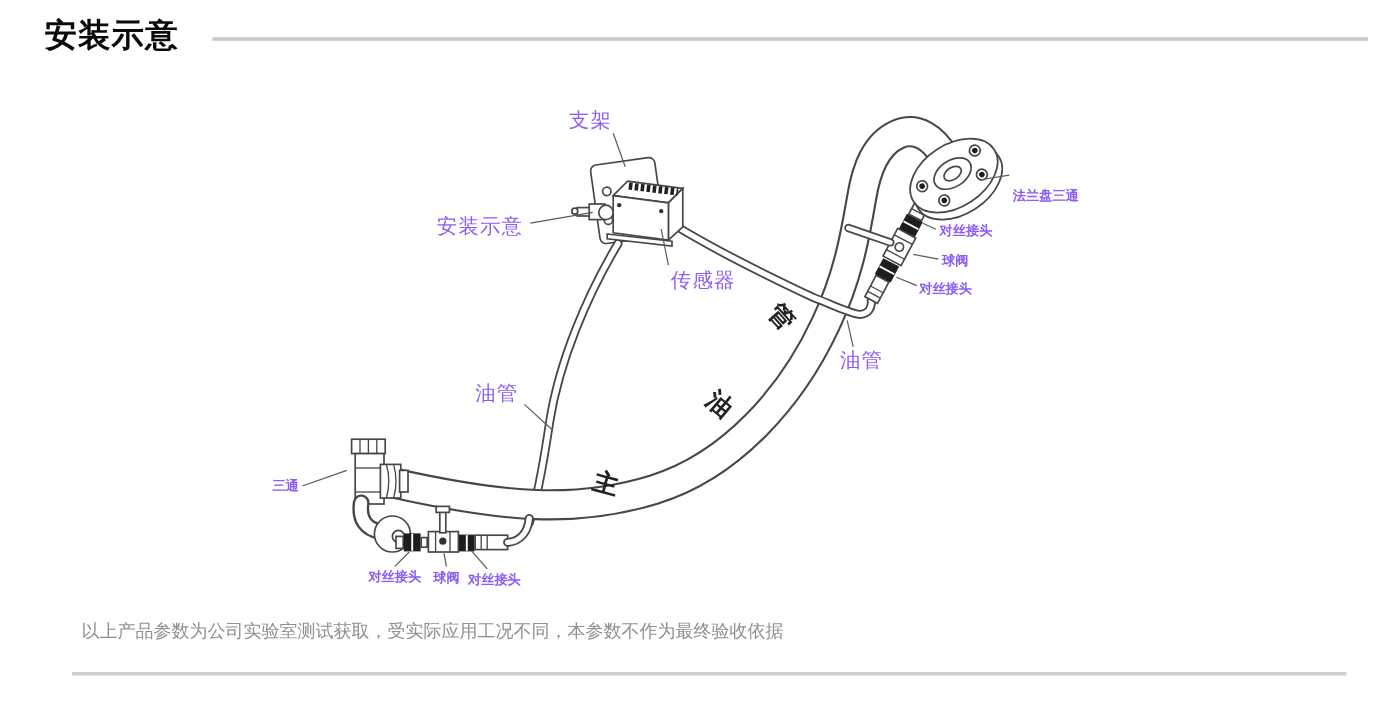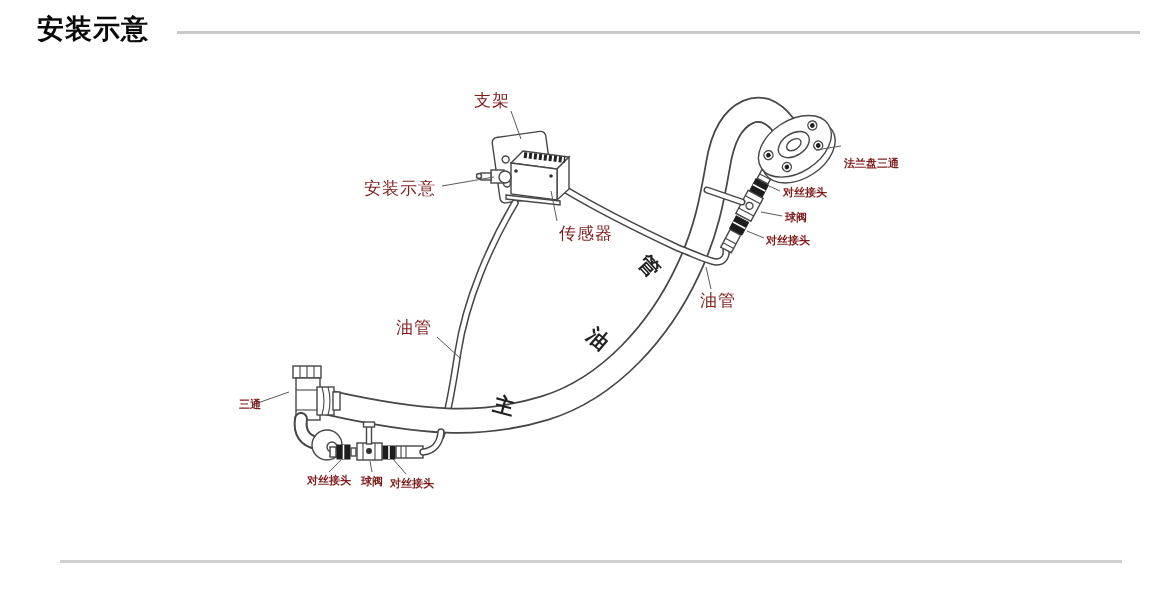--- a/index.html
+++ b/index.html
@@ -1,17 +1,17 @@
 <!DOCTYPE html>
 <html><head>
 <meta charset="utf-8">
 <style>
   html,body{margin:0;padding:0;background:#fff;}
   #page{position:relative;width:1150px;height:595px;background:#fff;overflow:hidden;
-        font-family:Liberation Sans, sans-serif;border-radius:17px;}
+        font-family:Liberation Mono, monospace;border-radius:17px;}
   
   .title{position:absolute;left:37px;top:11px;font-size:27px;font-weight:bold;color:#0a0a0a;letter-spacing:1px;}
   .title-rule{position:absolute;left:177px;top:31px;width:963px;height:3px;background:#c9c9c9;}
   
   .footnote{position:absolute;left:68px;top:517px;font-size:15px;color:#8f8f8f;}
   .bottom-rule{position:absolute;left:60px;top:560px;width:1062px;height:3px;background:#cfcfcf;}
   
   svg{position:absolute;left:0;top:0;}
   .w{fill:#fff;stroke:#474747;stroke-width:1.4;}
   .blk{fill:#1d1d1d;stroke:#1d1d1d;stroke-width:1;}
@@ -20,21 +20,21 @@
   .pipeI{fill:none;stroke:#ffffff;stroke-linecap:round;}
   .mainO{stroke-width:26;}
   .mainI{stroke-width:22.5;}
   .thinO{stroke-width:7.5;}
   .thinI{stroke-width:4.5;}
   .hndO{stroke-width:7;stroke-linecap:round;}
   .hndI{stroke-width:4;stroke-linecap:round;}
   .ldr{stroke:#5a5a5a;stroke-width:1;fill:none;}
   .det{stroke:#474747;stroke-width:1.1;fill:none;}
   
-  .lbl{position:absolute;color:#7f1d1d;white-space:nowrap;}
+  .lbl{position:absolute;color:#8b5cf6;white-space:nowrap;}
   .big{font-size:17px;letter-spacing:1px;}
   .sm{font-size:11px;font-weight:bold;letter-spacing:0px;}
   .pipe-char{position:absolute;font-size:21px;font-weight:bold;color:#222;width:24px;height:24px;
              text-align:center;line-height:24px;}
 </style>
 </head>
 <body>
 
 <div id="page">
 
@@ -174,24 +174,25 @@
 
   <div class="lbl big" style="left:474px;top:89px">支架</div>
   <div class="lbl big" style="left:364px;top:177px">安装示意</div>
   <div class="lbl big" style="left:559px;top:222px">传感器</div>
   <div class="lbl sm" style="left:844px;top:156px">法兰盘三通</div>
   <div class="lbl sm" style="left:783px;top:185px">对丝接头</div>
   <div class="lbl sm" style="left:785px;top:210px">球阀</div>
   <div class="lbl sm" style="left:766px;top:233px">对丝接头</div>
   <div class="lbl big" style="left:700px;top:289px">油管</div>
   <div class="lbl big" style="left:396px;top:316px">油管</div>
-  <div class="lbl sm" style="left:239px;top:397px">三通</div>
+  <div class="lbl sm" style="left:227px;top:397px">三通</div>
   <div class="lbl sm" style="left:307px;top:473px">对丝接头</div>
   <div class="lbl sm" style="left:361px;top:474px">球阀</div>
   <div class="lbl sm" style="left:390px;top:476px">对丝接头</div>
 
   <div class="pipe-char" style="left:492px;top:394px;transform:rotate(15deg)">主</div>
   <div class="pipe-char" style="left:586px;top:327px;transform:rotate(40deg)">油</div>
   <div class="pipe-char" style="left:637px;top:254px;transform:rotate(48deg)">管</div>
 
+  <div class="footnote">以上产品参数为公司实验室测试获取，受实际应用工况不同，本参数不作为最终验收依据</div>
   <div class="bottom-rule"></div>
 
 </div>
 
 </body></html>

